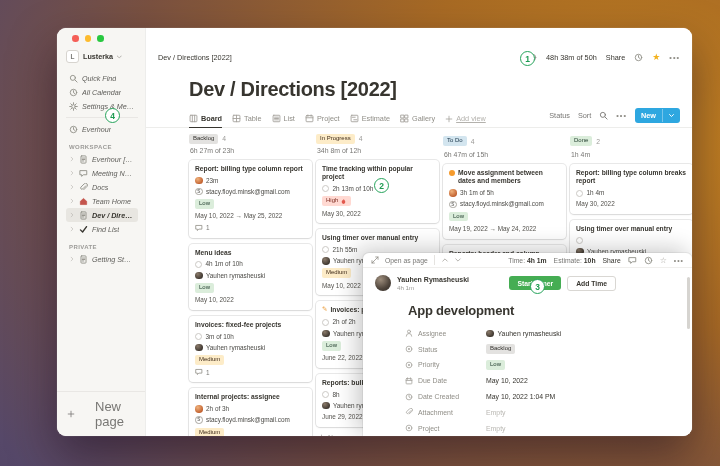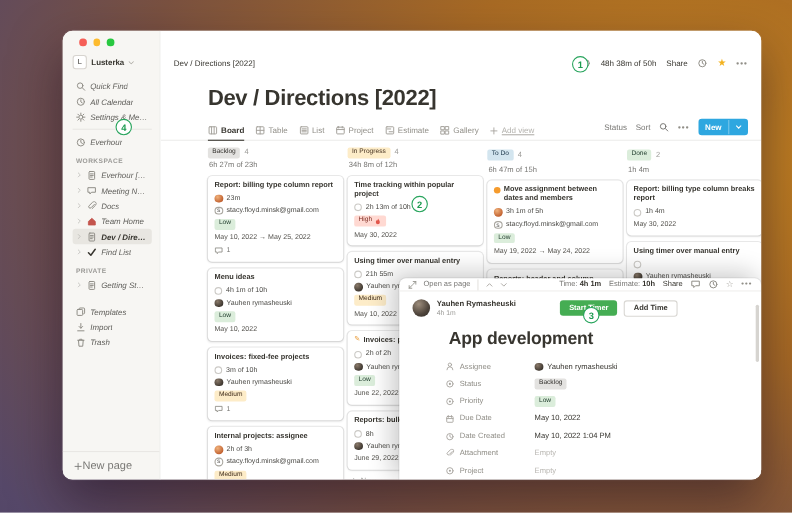--- a/index.html
+++ b/index.html
@@ -28,22 +28,22 @@
     display:flex;align-items:center;justify-content:center;font-size:6.5px;color:#787774;font-weight:700;}
   .ws-chev{color:#a5a29c;font-size:6px;}
   .sb-item{display:flex;align-items:center;gap:4px;padding:2.5px 3px;border-radius:3px;color:#5f5e5a;font-style:italic;}
   .sb-item .ic{width:9px;display:flex;justify-content:center;color:#908e87;}
   .sb-item .lbl{white-space:nowrap;overflow:hidden;text-overflow:ellipsis;}
   .sb-divider{border-top:1px solid #e9e7e4;margin:4px 0;}
   .sb-section-title{font-size:6px;font-weight:700;color:#9b9a97;letter-spacing:.4px;margin:8px 3px 2px;}
   .ws-row .caret{width:6px;color:#b3b1ac;display:flex;}
   .ws-row.active{background:#e8e6e1;color:#37352f;font-weight:700;}
   .sb-footer{margin-top:10px;}
-  .newpage{border-top:1px solid #e9e7e4;padding:7px 10px;display:flex;gap:0;align-items:center;
-    color:#787774;font-size:10px;}
+  .newpage{border-top:1px solid #e9e7e4;padding:7px 10px;display:flex;gap:20px;align-items:center;
+    color:#787774;font-size:13px;}
   
   .main{flex:1;position:relative;background:#fff;overflow:hidden;display:flex;flex-direction:column;}
   .navrow{display:flex;align-items:center;justify-content:space-between;
     padding:0 12px;margin-top:18px;height:22px;font-size:7.3px;color:#37352f;}
   .nav-right{display:flex;align-items:center;gap:9px;color:#37352f;}
   .nav-right .gic{color:#908e87;display:flex;}
   .star{color:#f3b21e;font-size:9px;line-height:1;}
   .dots{color:#908e87;letter-spacing:1px;font-weight:700;}
   .pagetitle{font-size:20px;font-weight:700;color:#37352f;margin:10px 0 0 43px;letter-spacing:-.3px;}
   .tabsrow{display:flex;align-items:flex-end;justify-content:space-between;
@@ -105,21 +105,21 @@
   .m-user{display:flex;align-items:center;padding:7px 10px 4px 12px;gap:6px;}
   .m-avatar{width:16px;height:16px;border-radius:50%;flex:none;
     background:radial-gradient(circle at 35% 28%, #9d8d7c, #4e443b 60%, #2e2925 100%);}
   .m-uname{font-size:7px;font-weight:700;color:#37352f;line-height:1.25;}
   .m-utime{font-size:6.2px;color:#9b9a97;}
   .m-user-spacer{flex:1;}
   .btn-start{background:#45ad53;color:#fff;font-size:6.8px;font-weight:700;border-radius:3px;
     padding:3.5px 8px;margin-left:16px;}
   .btn-addtime{background:#fff;color:#37352f;font-size:6.8px;font-weight:600;border-radius:3px;
     padding:3px 8px;border:1px solid #d9d7d3;margin-right:66px;}
-  .m-title{font-size:16px;font-weight:800;color:#37352f;margin:8px 0 7px 45px;letter-spacing:-.2px;}
+  .m-title{font-size:13px;font-weight:800;color:#37352f;margin:8px 0 7px 45px;letter-spacing:-.2px;}
   .m-props{padding-left:41px;}
   .m-prop{display:flex;align-items:center;height:15.8px;font-size:6.9px;}
   .m-plabel{display:flex;align-items:center;gap:5px;width:82px;color:#908e87;}
   .m-plabel .ic{display:flex;color:#a5a29c;width:9px;justify-content:center;}
   .m-pvalue{color:#37352f;display:flex;align-items:center;gap:4px;}
   .m-pvalue.empty{color:#b9b7b2;}
   .m-scroll{position:absolute;right:2px;top:24px;width:3px;height:52px;background:#d6d4d0;border-radius:2px;}
   
   .anno{position:absolute;width:15px;height:15px;border-radius:50%;background:#fff;
     border:1.6px solid #27a45c;color:#1d9b51;font-size:8.5px;font-weight:700;
@@ -273,47 +273,20 @@
             </span>
             <span class="ic">
               <svg viewBox="0 0 10 10" width="9" height="9">
                 <rect x="2.2" y="1" width="5.6" height="8" rx=".8" fill="none" stroke="currentColor" stroke-width="1" stroke-linecap="round" stroke-linejoin="round"></rect>
                 <path d="M3.6 3.4h2.8M3.6 5h2.8M3.6 6.6h1.8" fill="none" stroke="currentColor" stroke-width="1" stroke-linecap="round" stroke-linejoin="round"></path>
               </svg>
             </span>
             <span class="lbl">Getting Started</span>
           </div>
         </div>
-      <div class="sb-footer" id="sb-footer">
-          <div class="sb-item">
-            <span class="ic">
-              <svg viewBox="0 0 10 10" width="9" height="9">
-                <rect x="1.2" y="2.6" width="5.6" height="6" rx=".8" fill="none" stroke="currentColor" stroke-width="1" stroke-linecap="round" stroke-linejoin="round"></rect>
-                <path d="M3.2 2.6V2a1 1 0 0 1 1-.9h3.6a1 1 0 0 1 1 1v4a1 1 0 0 1-.9 1" fill="none" stroke="currentColor" stroke-width="1" stroke-linecap="round" stroke-linejoin="round"></path>
-              </svg>
-            </span>
-            <span class="lbl">Templates</span>
-          </div>
-          <div class="sb-item">
-            <span class="ic">
-              <svg viewBox="0 0 10 10" width="9" height="9">
-                <path d="M5 1.2v4.6M3.2 4.2 5 6l1.8-1.8M1.8 8.6h6.4" fill="none" stroke="currentColor" stroke-width="1" stroke-linecap="round" stroke-linejoin="round"></path>
-              </svg>
-            </span>
-            <span class="lbl">Import</span>
-          </div>
-          <div class="sb-item">
-            <span class="ic">
-              <svg viewBox="0 0 10 10" width="9" height="9">
-                <path d="M1.8 2.6h6.4M3.8 2.6V1.6h2.4v1M2.6 2.6l.5 6h3.8l.5-6" fill="none" stroke="currentColor" stroke-width="1" stroke-linecap="round" stroke-linejoin="round"></path>
-              </svg>
-            </span>
-            <span class="lbl">Trash</span>
-          </div>
-        </div>
     </div>
     <div class="newpage">
       <span class="ic" id="np-ic">
           <svg viewBox="0 0 10 10" width="8" height="8">
             <path d="M5 1.5v7M1.5 5h7" fill="none" stroke="currentColor" stroke-width="1" stroke-linecap="round" stroke-linejoin="round"></path>
           </svg>
         </span>
       <span>New page</span>
     </div>
   </aside>

